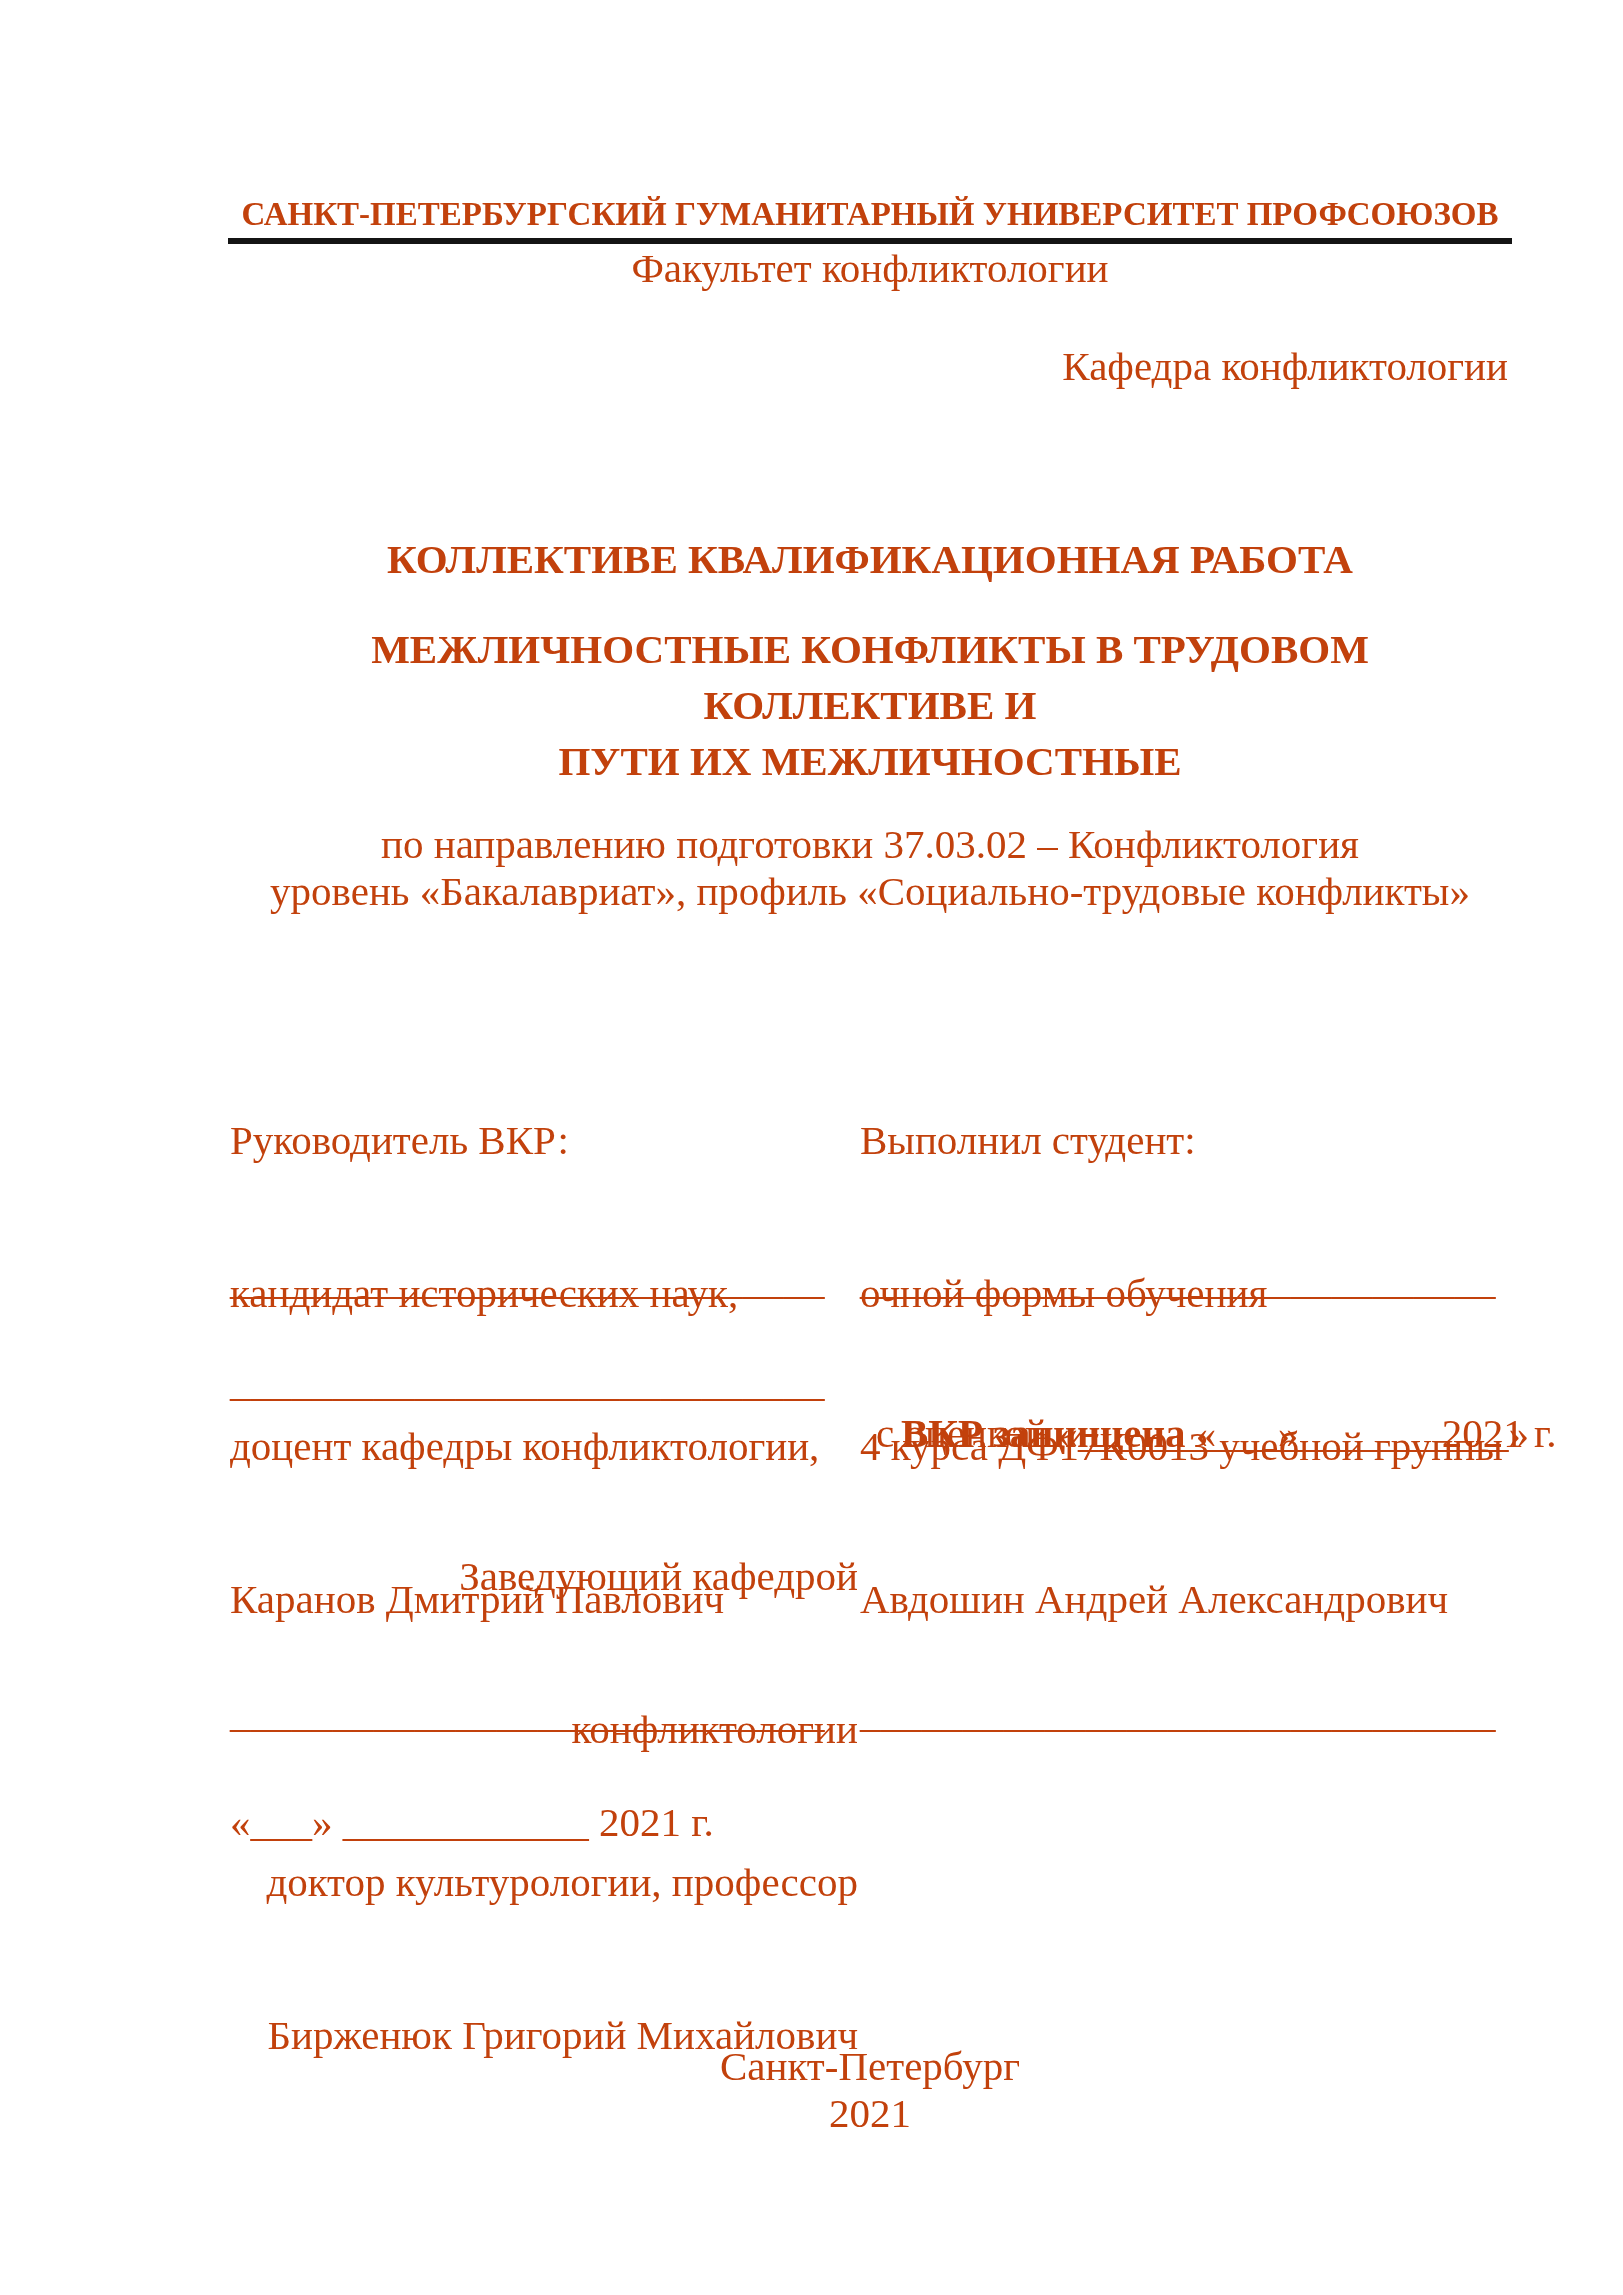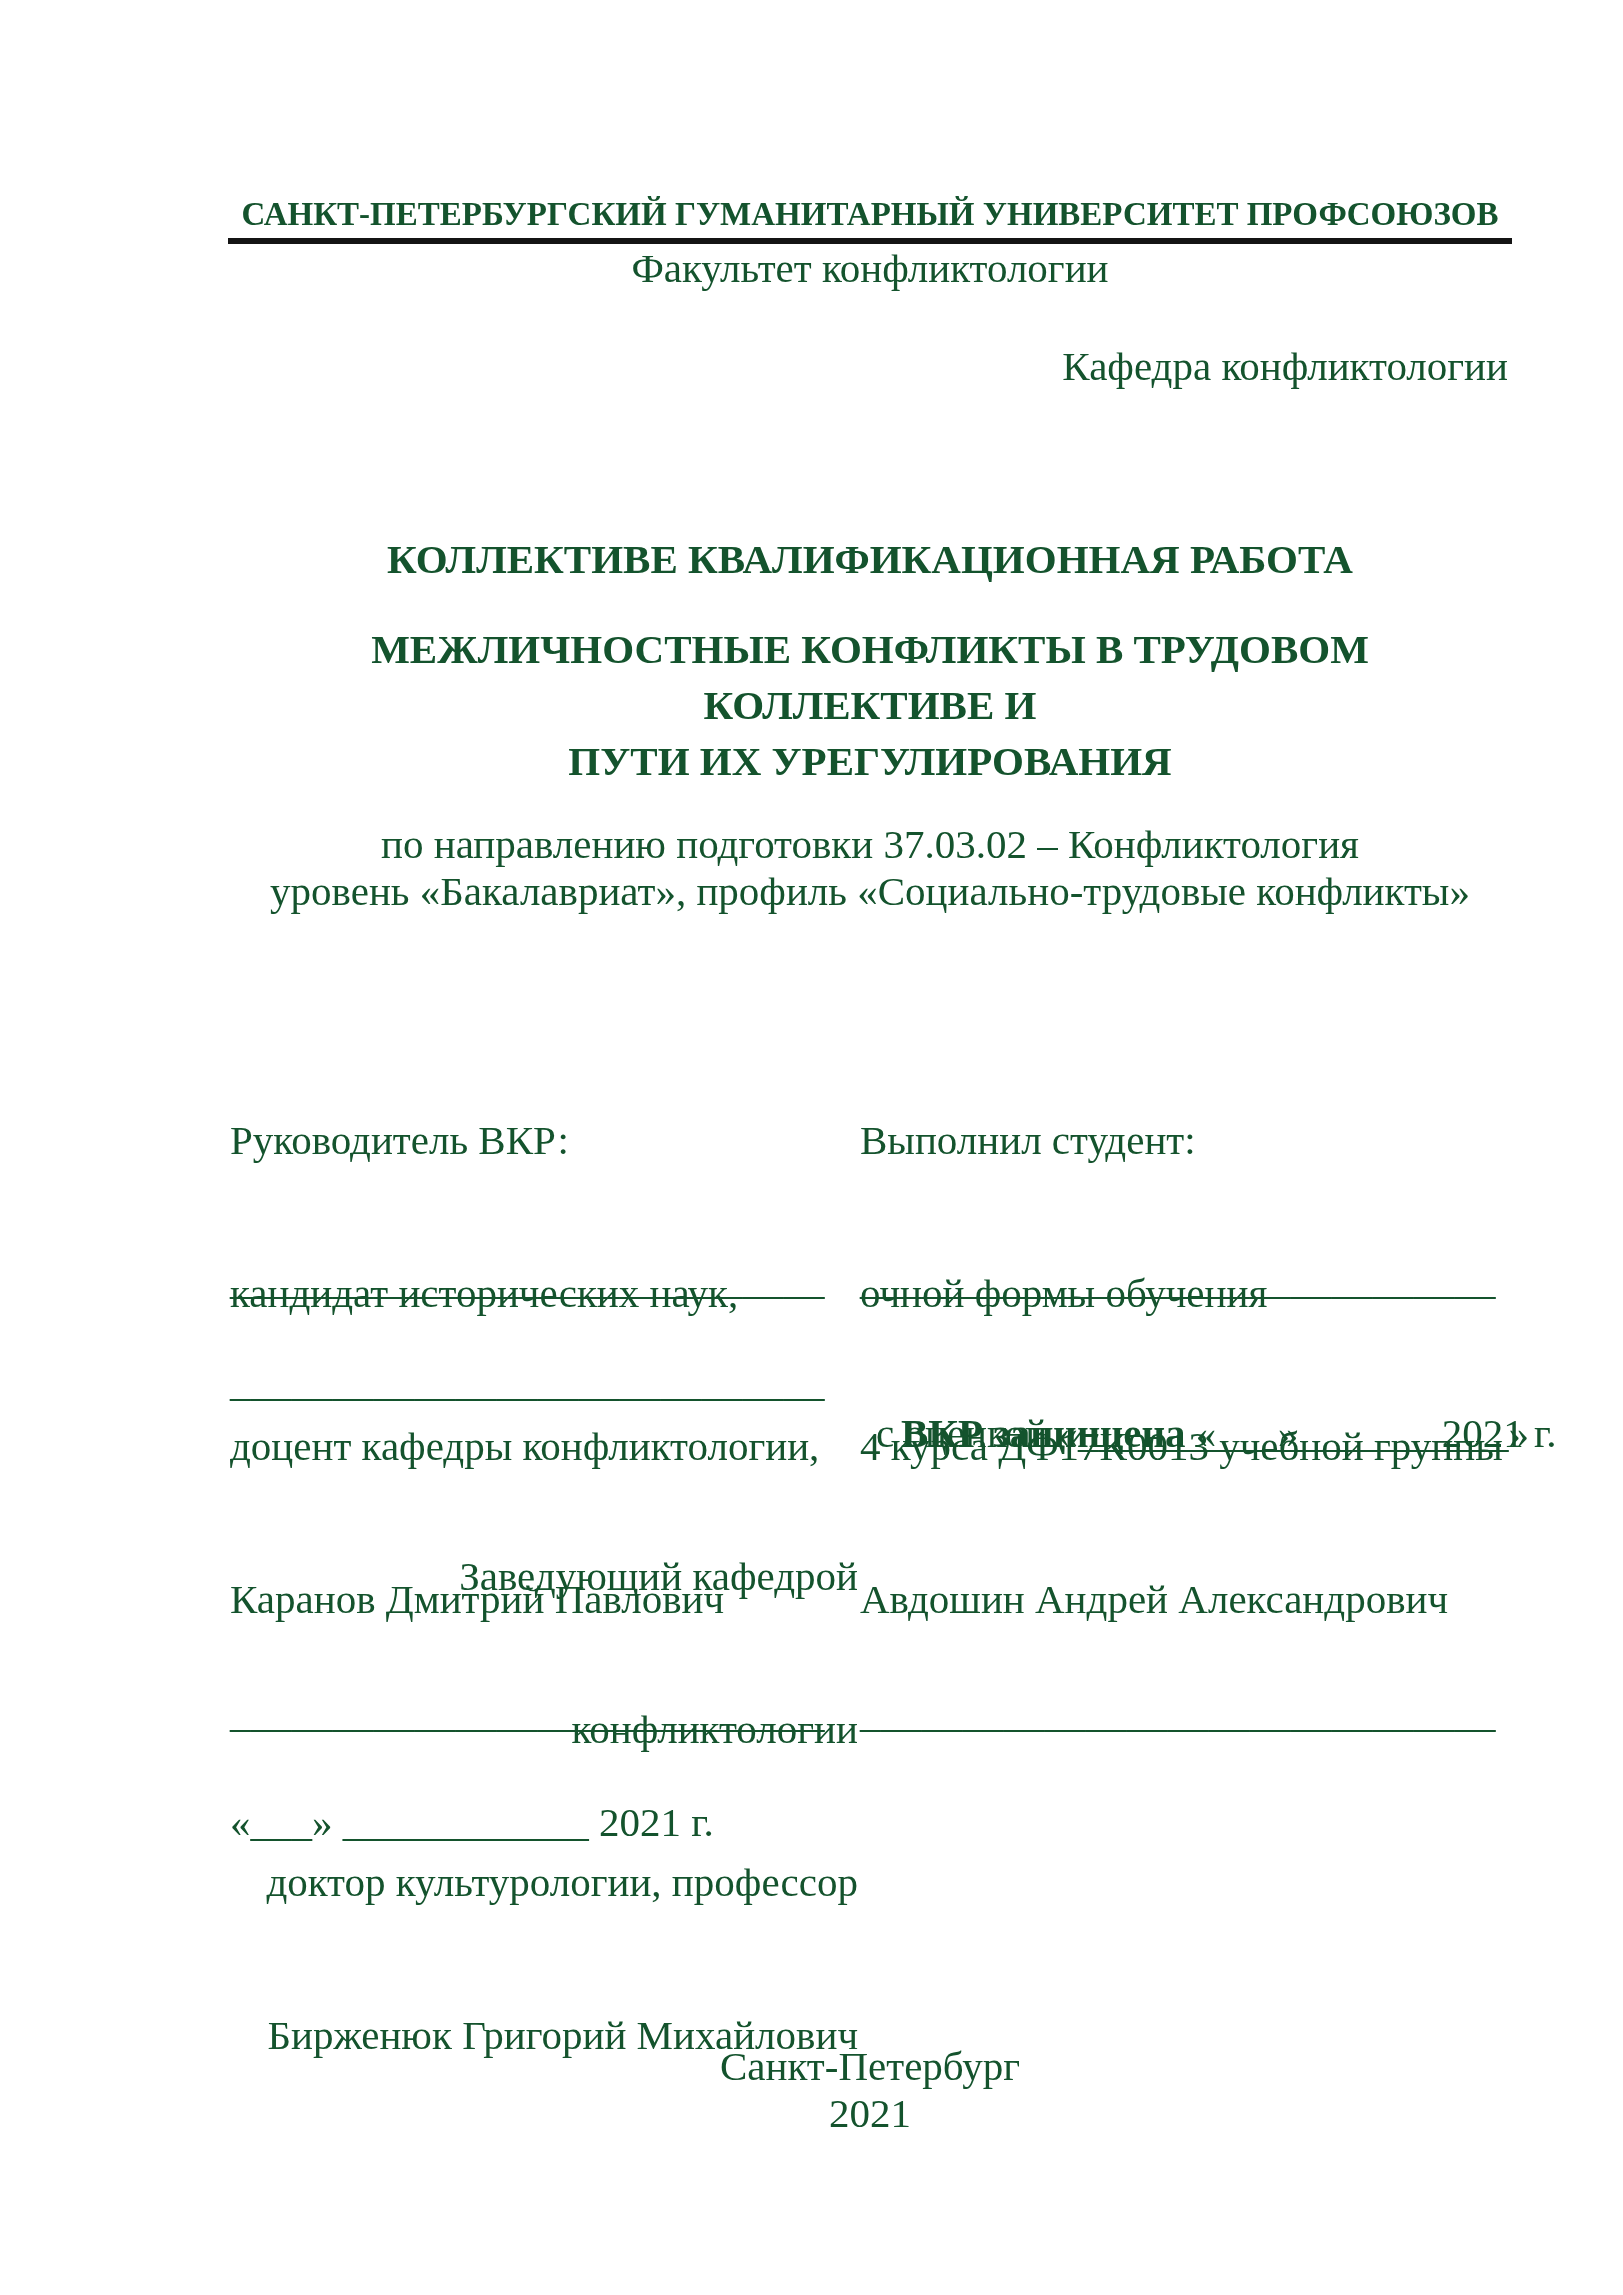--- a/index.html
+++ b/index.html
@@ -10,21 +10,21 @@
     background: #ffffff;
     font-family: "Liberation Serif", "DejaVu Serif", serif;
     color: #000000;
     overflow: hidden;
   }
   .t {
     position: absolute;
     font-size: 41px;
     line-height: 51px;
     white-space: pre;
-    color: #14532d;
+    color: #c2410c;
   }
   .center { text-align: center; white-space: normal; }
   .right  { text-align: right; }
   .bold   { font-weight: bold; }
   .rule {
     position: absolute;
     background: #141414;
   }
   .underline-row { letter-spacing: 0; }
 </style>
@@ -35,21 +35,21 @@
 
   <div class="t bold center" style="left:228px; top:195px; width:1284px; font-size:33px; line-height:39px;">САНКТ-ПЕТЕРБУРГСКИЙ ГУМАНИТАРНЫЙ УНИВЕРСИТЕТ ПРОФСОЮЗОВ</div>
   <div class="rule" style="left:228px; top:238px; width:1284px; height:5.5px;"></div>
   <div class="t center" style="left:228px; top:243px; width:1284px;">Факультет конфликтологии</div>
   <div class="t right" style="left:228px; top:341px; width:1280px;">Кафедра конфликтологии</div>
 
   <div class="t bold center" style="left:228px; top:534px; width:1284px;">КОЛЛЕКТИВЕ КВАЛИФИКАЦИОННАЯ РАБОТА</div>
 
   <div class="t bold center" style="left:228px; top:621px; width:1284px; line-height:56px;">
     <div>МЕЖЛИЧНОСТНЫЕ КОНФЛИКТЫ В ТРУДОВОМ КОЛЛЕКТИВЕ И</div>
-    <div>ПУТИ ИХ УРЕГУЛИРОВАНИЯ</div>
+    <div>ПУТИ ИХ МЕЖЛИЧНОСТНЫЕ</div>
   </div>
 
   <div class="t center" style="left:228px; top:821px; width:1284px; line-height:47px;">
     <div>по направлению подготовки 37.03.02 – Конфликтология</div>
     <div>уровень «Бакалавриат», профиль «Социально-трудовые конфликты»</div>
   </div>
 
   <div class="t" style="left:230px; top:1013px; width:628px;">
     <div>Руководитель ВКР:</div>
     <div>кандидат исторических наук,</div>

